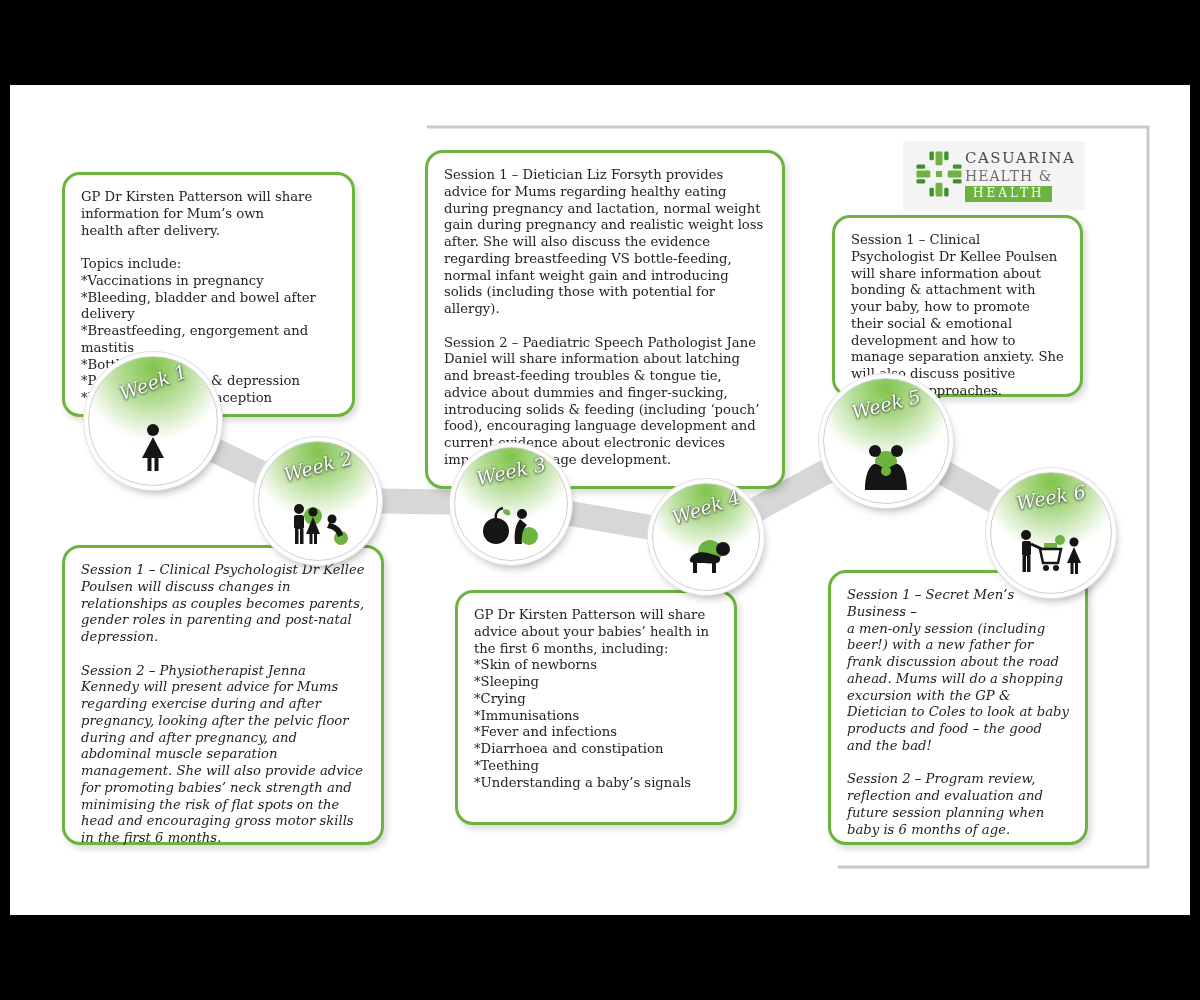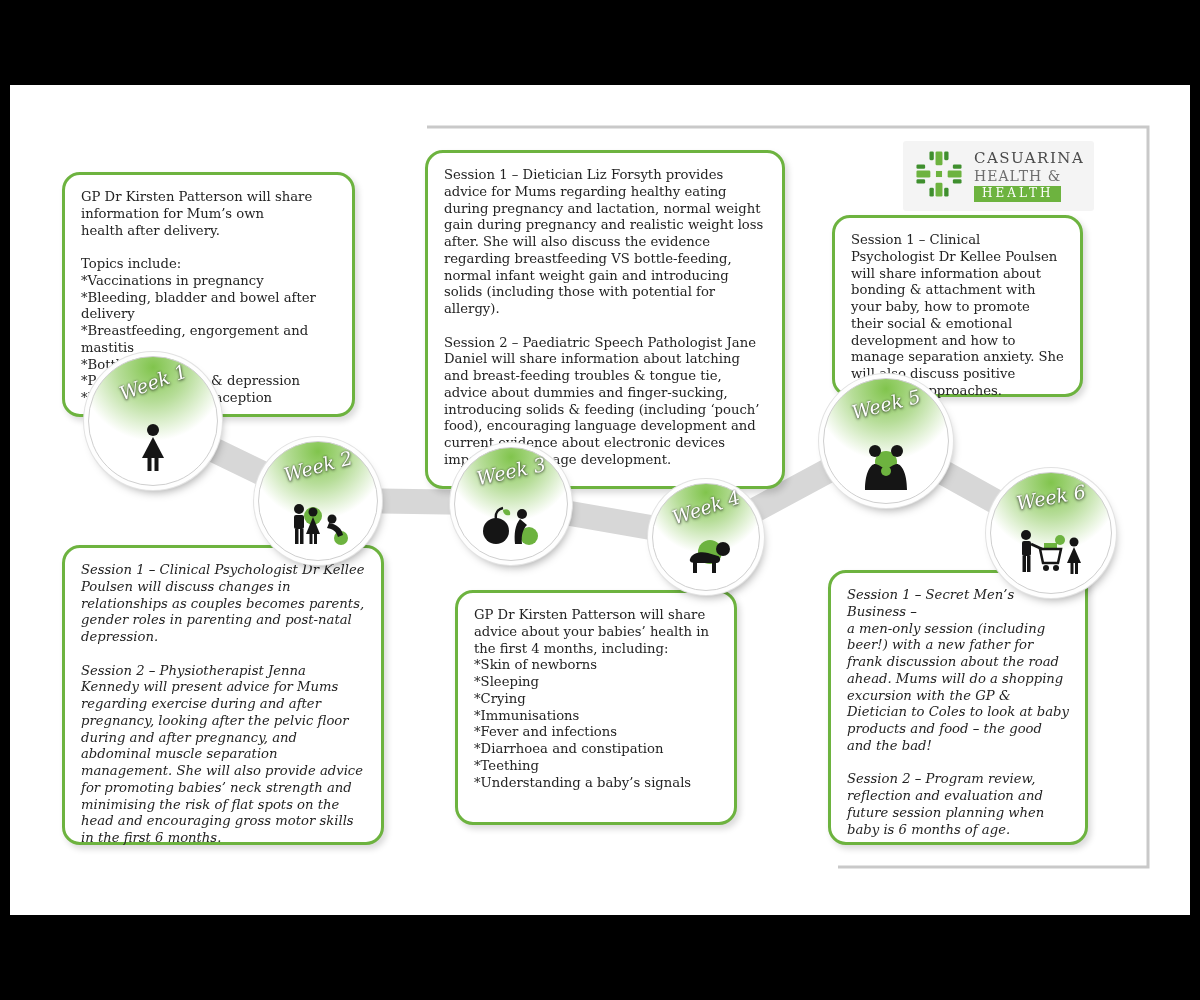--- a/index.html
+++ b/index.html
@@ -44,21 +44,21 @@
   .week-1 .week-label{transform:rotate(-20deg);}
   .week-2 .week-label{transform:rotate(-15deg);}
   .week-3 .week-label{transform:rotate(-12deg);}
   .week-4 .week-label{transform:rotate(-18deg);}
   .week-5 .week-label{transform:rotate(-14deg);}
   .week-6 .week-label{transform:rotate(-10deg);}
 
   
   .logo{position:absolute;left:903px;top:141px;z-index:5;display:flex;align-items:center;
         background:#f4f4f4;padding:7px 10px;border-radius:3px;}
-  .logo-text{margin-left:9px;display:flex;flex-direction:column;line-height:1.15;}
+  .logo-text{display:flex;flex-direction:column;line-height:1.15;}
   .logo-line1{font-size:15px;letter-spacing:1.5px;color:#4a4a4a;}
   .logo-line2{font-size:14px;letter-spacing:1px;color:#6e6e6e;}
   .logo-line3{font-size:12px;letter-spacing:3px;color:#fff;background:#6db33f;
               padding:1px 8px;margin-top:2px;align-self:flex-start;}
 </style>
 </head>
 <body>
 
 <div class="stage">
   <div class="paper"></div>
@@ -120,21 +120,21 @@
   </div>
   <div class="box box-w5">
     <div class="box-text">Session 1 – Clinical Psychologist Dr Kellee Poulsen will share information about bonding &amp; attachment with your baby, how to promote their social &amp; emotional development and how to manage separation anxiety. She will also discuss positive parenting approaches.</div>
   </div>
   <div class="box box-w2">
     <div class="box-text">Session 1 – Clinical Psychologist Dr Kellee Poulsen will discuss changes in relationships as couples becomes parents, gender roles in parenting and post-natal depression.
 
 Session 2 – Physiotherapist Jenna Kennedy will present advice for Mums regarding exercise during and after pregnancy, looking after the pelvic floor during and after pregnancy, and abdominal muscle separation management. She will also provide advice for promoting babies’ neck strength and minimising the risk of flat spots on the head and encouraging gross motor skills in the first 6 months.</div>
   </div>
   <div class="box box-w4">
-    <div class="box-text">GP Dr Kirsten Patterson will share advice about your babies’ health in the first 4 months, including:
+    <div class="box-text">GP Dr Kirsten Patterson will share advice about your babies’ health in the first 6 months, including:
 *Skin of newborns
 *Sleeping
 *Crying
 *Immunisations
 *Fever and infections
 *Diarrhoea and constipation
 *Teething
 *Understanding a baby’s signals</div>
   </div>
   <div class="box box-w6">

